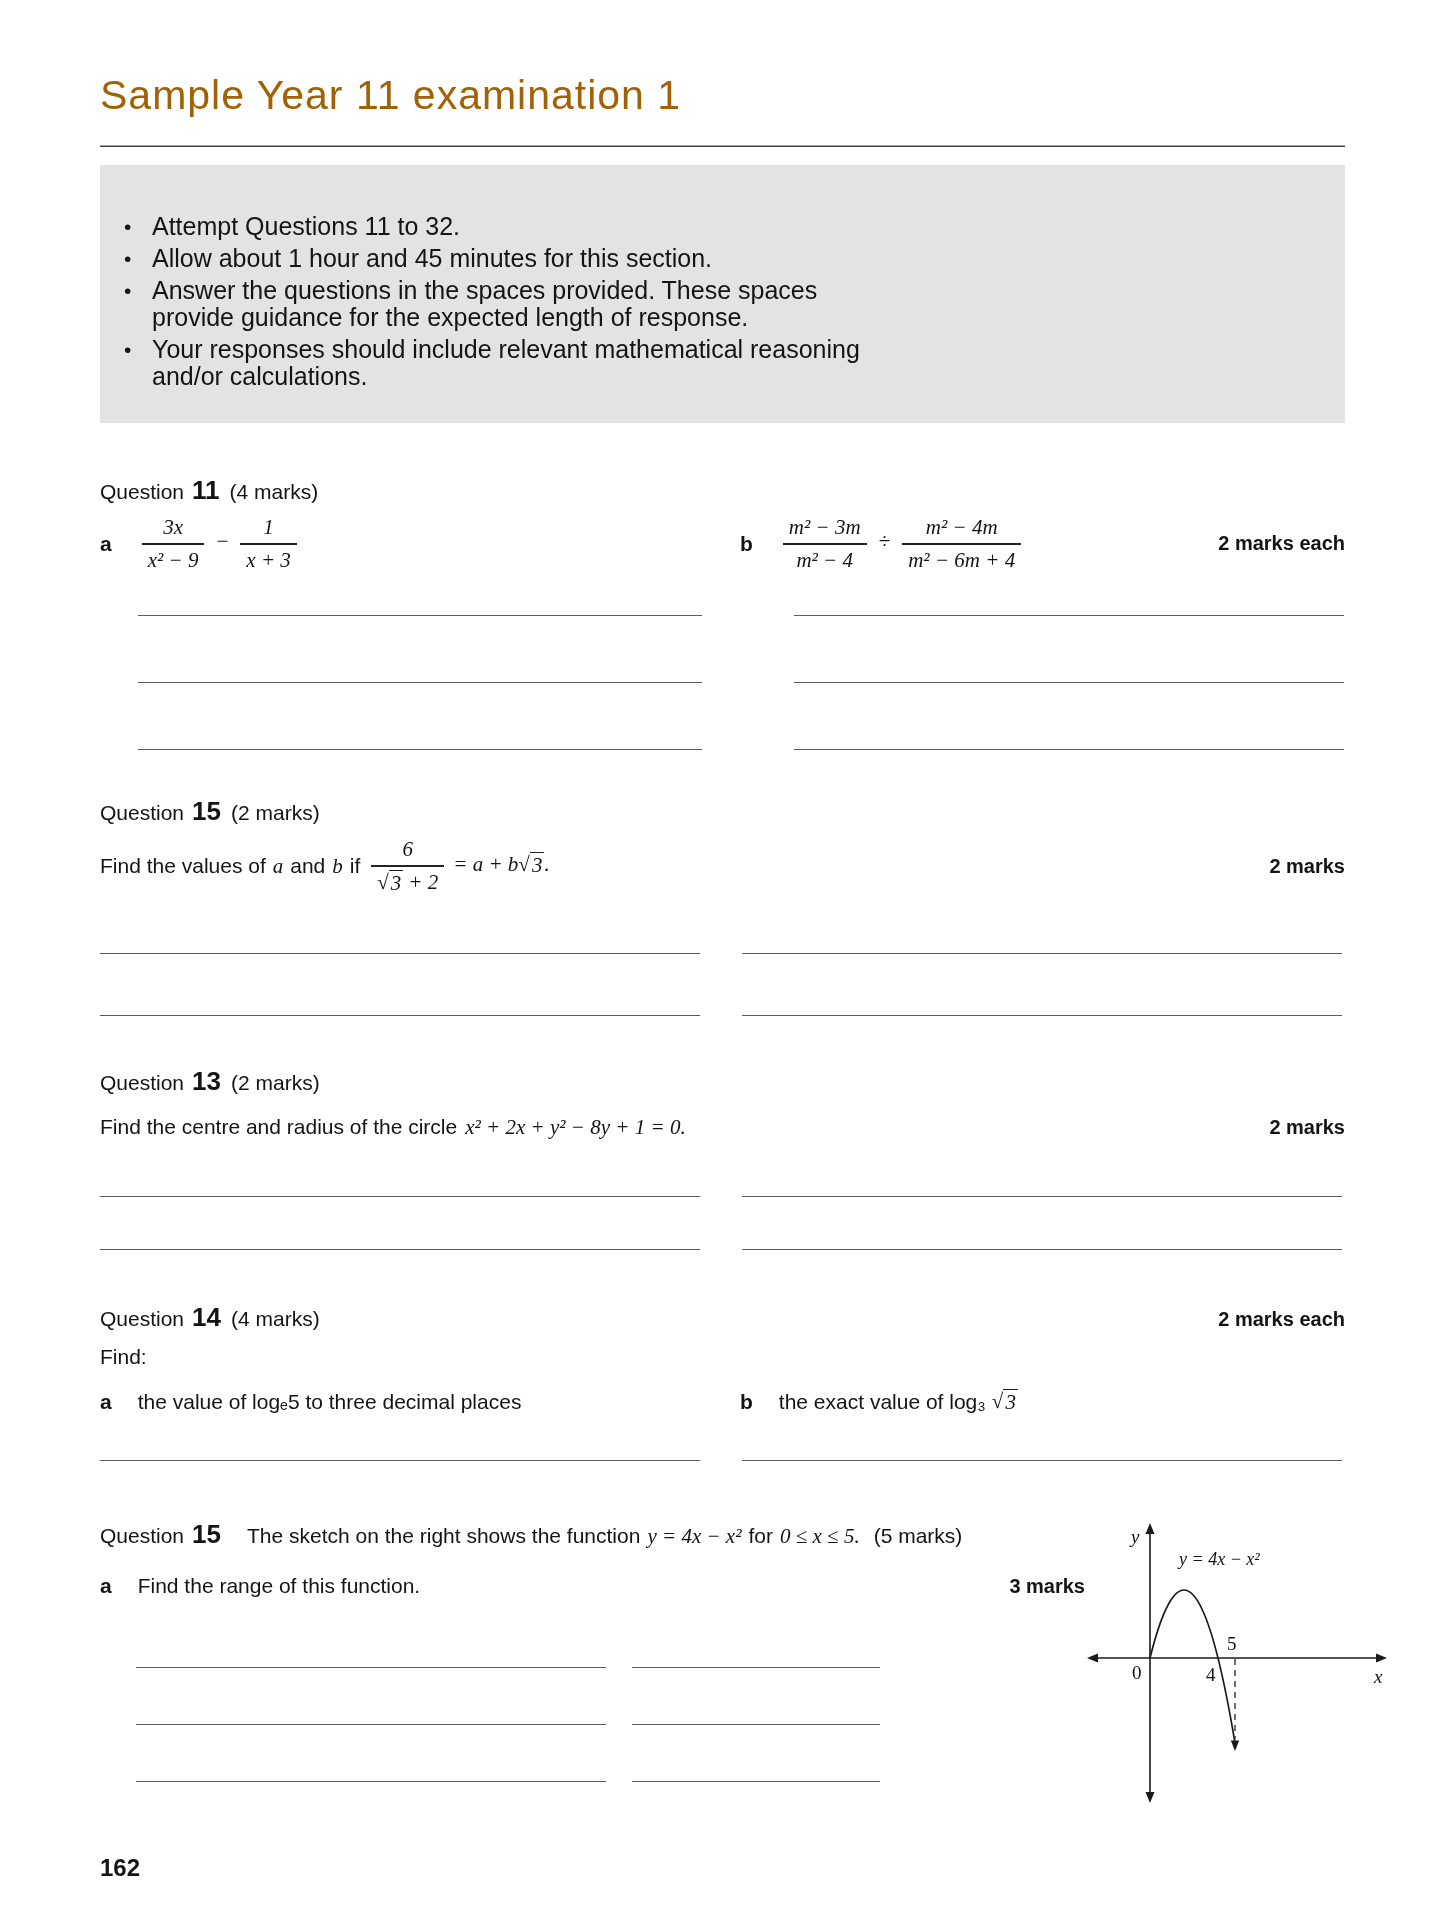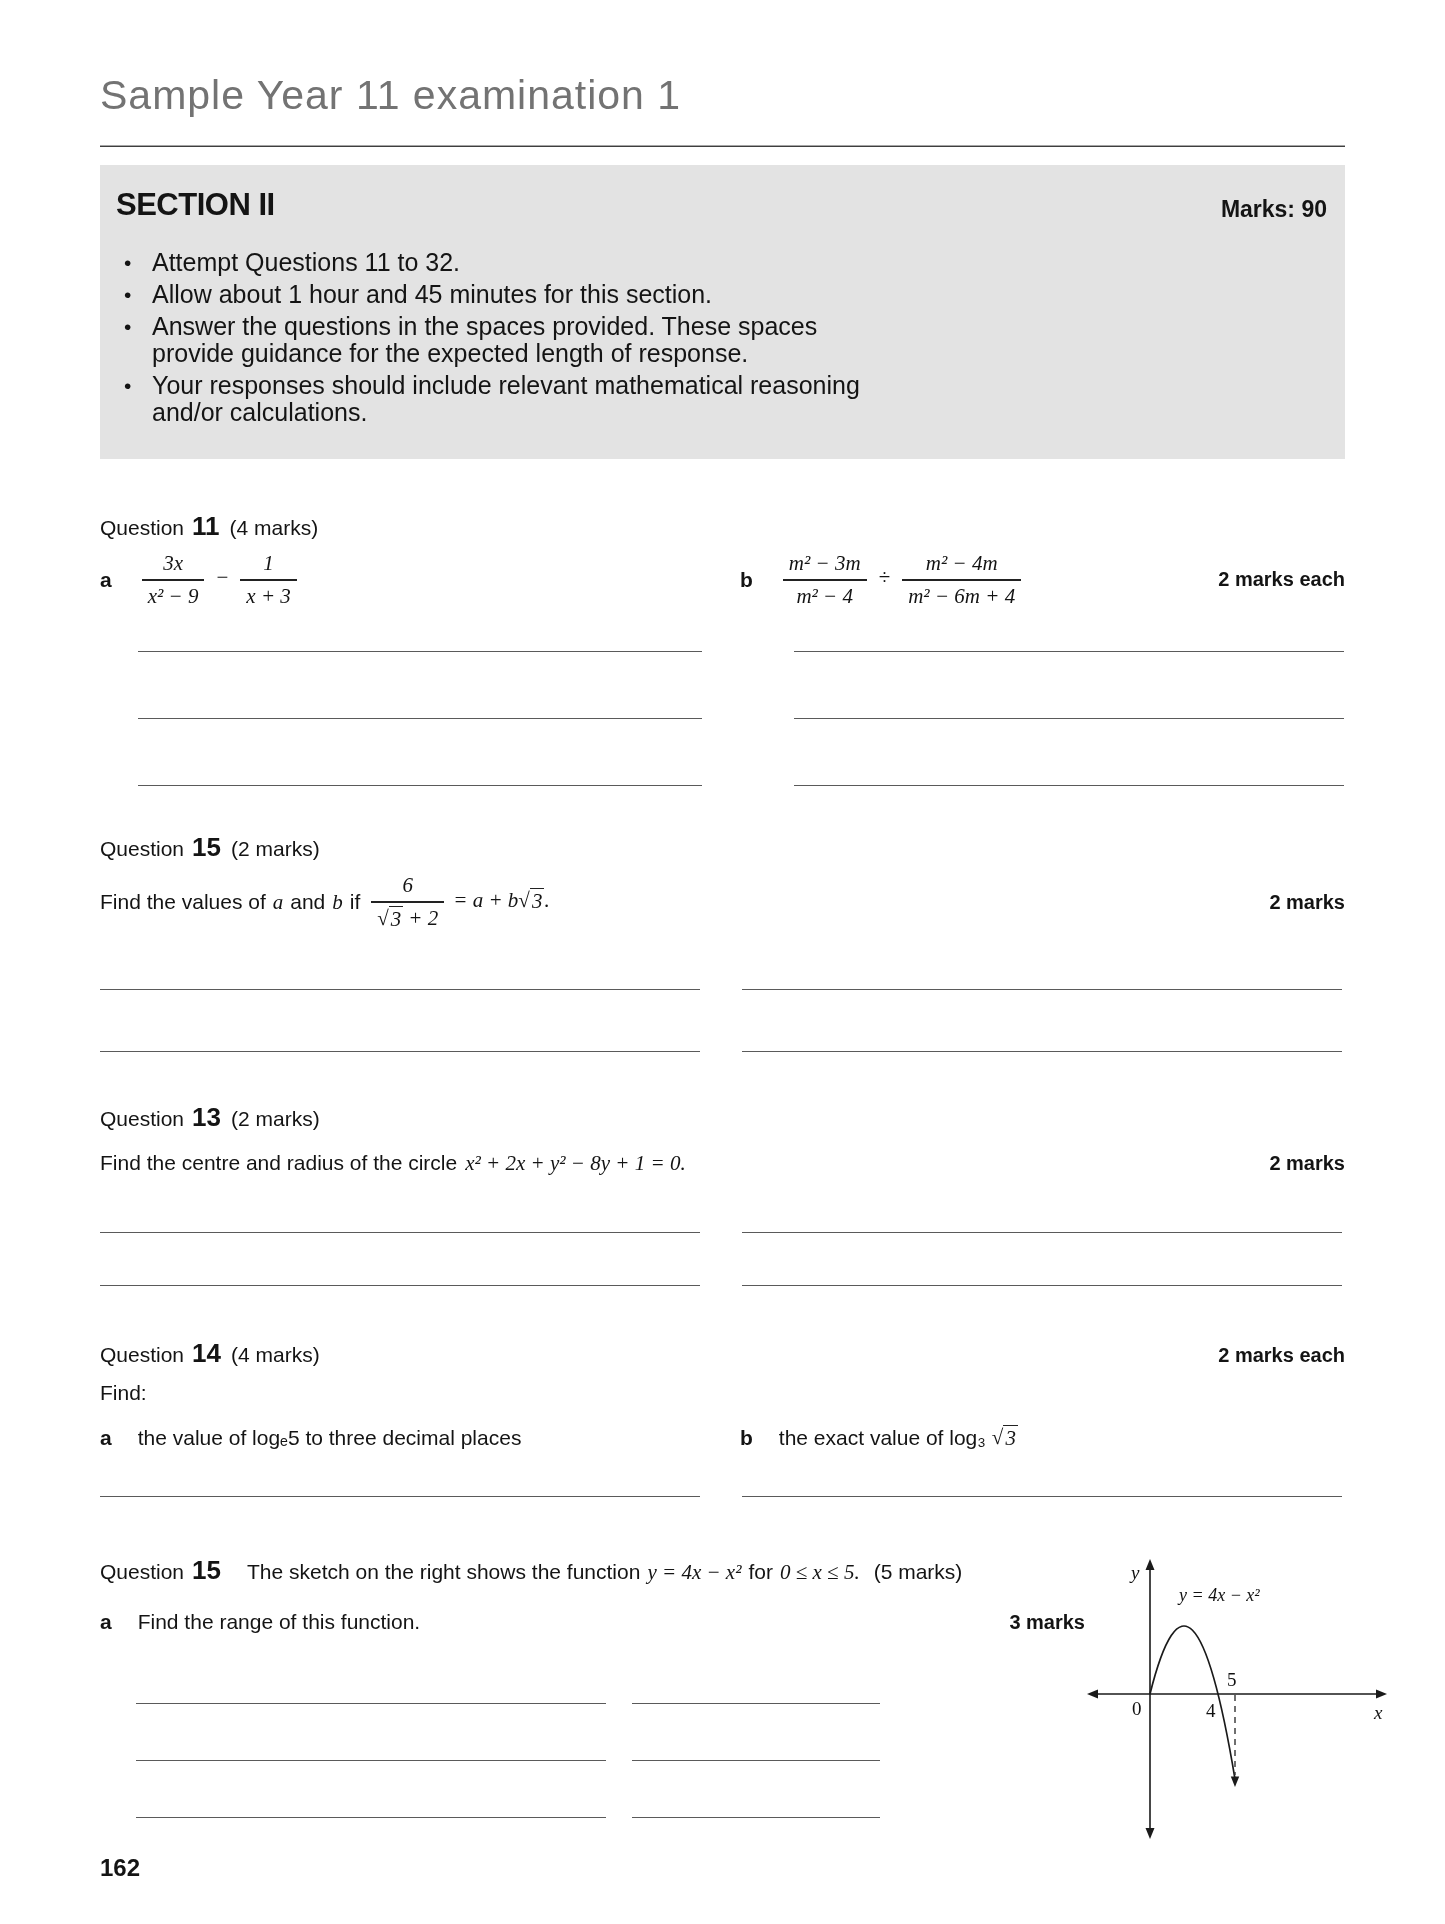--- a/index.html
+++ b/index.html
@@ -1,21 +1,21 @@
 <!DOCTYPE html>
 <html><head>
 <meta charset="utf-8">
 <style>
   * { margin:0; padding:0; box-sizing:border-box; }
   html,body { background:#fff; }
   body { width:1445px; height:1924px; font-family:"Liberation Sans","DejaVu Sans",sans-serif; color:#141414; }
   .page { position:relative; width:1445px; height:1924px; padding:0 100px; overflow:hidden; }
 
   
-  .page-title { margin-top:72px; font-size:41px; font-weight:300; letter-spacing:1px; color:#737373; }
+  .page-title { margin-top:72px; font-size:41px; font-weight:300; letter-spacing:1px; color:#a16207; }
   .title-rule { margin-top:26px; height:2px; background:#3e3e3e; border-top:1px solid #a5a5a5; }
 
   
   .section-box { margin-top:18px; background:#e3e3e3; padding:22px 18px 28px 16px; }
   .section-head-row { display:flex; justify-content:space-between; align-items:flex-end; }
   .section-heading { font-size:31px; font-weight:800; letter-spacing:-0.5px; }
   .section-marks { font-size:23px; font-weight:700; }
   .instructions-row { display:flex; margin-top:26px; }
   .instructions-label { width:230px; font-size:23px; font-weight:700; flex:none; }
   .bullets { list-style:none; max-width:766px; font-size:25px; line-height:27px; }
@@ -113,24 +113,20 @@
 </style>
 </head>
 <body>
 
 <div class="page">
 
   <h1 class="page-title">Sample Year 11 examination 1</h1>
   <div class="title-rule"></div>
 
   <section class="section-box">
-    <div class="section-head-row">
-      <h2 class="section-heading">SECTION II</h2>
-      <div class="section-marks">Marks: 90</div>
-    </div>
     <div class="instructions-row">
       <ul class="bullets">
         <li>Attempt Questions 11 to 32.</li>
         <li>Allow about 1 hour and 45 minutes for this section.</li>
         <li>Answer the questions in the spaces provided. These spaces provide guidance for the expected length of response.</li>
         <li>Your responses should include relevant mathematical reasoning and/or calculations.</li>
       </ul>
     </div>
   </section>
 

